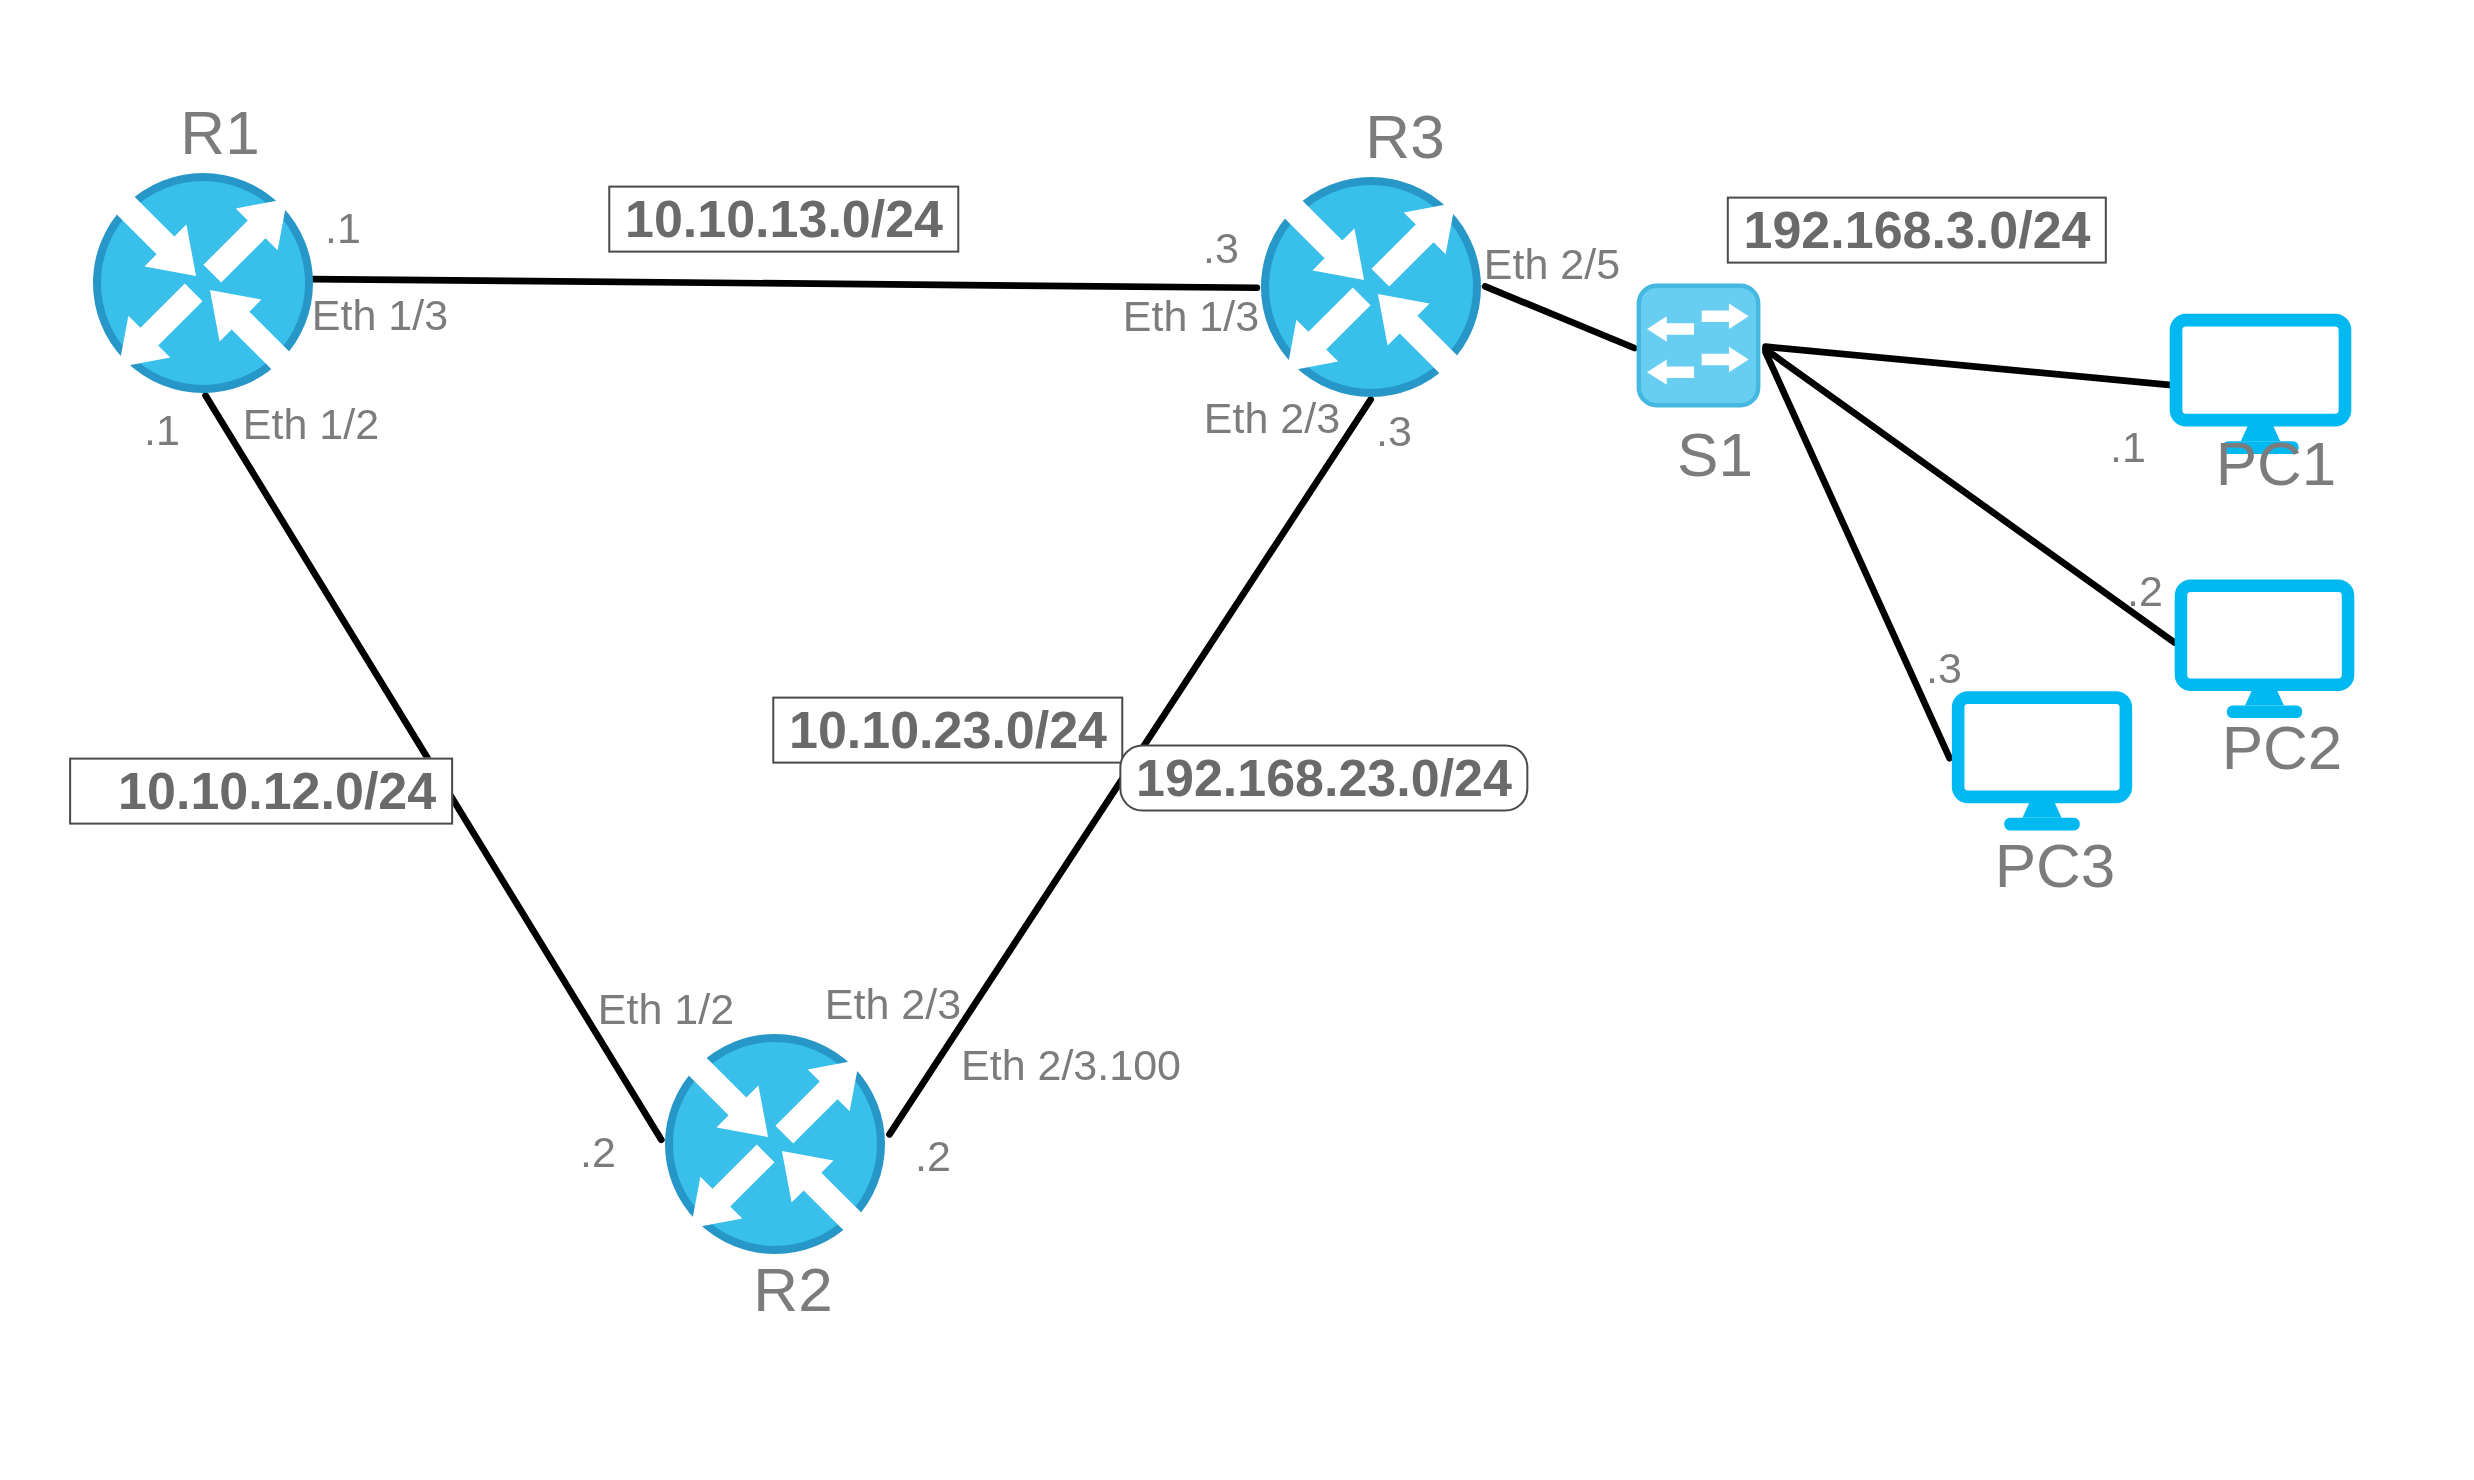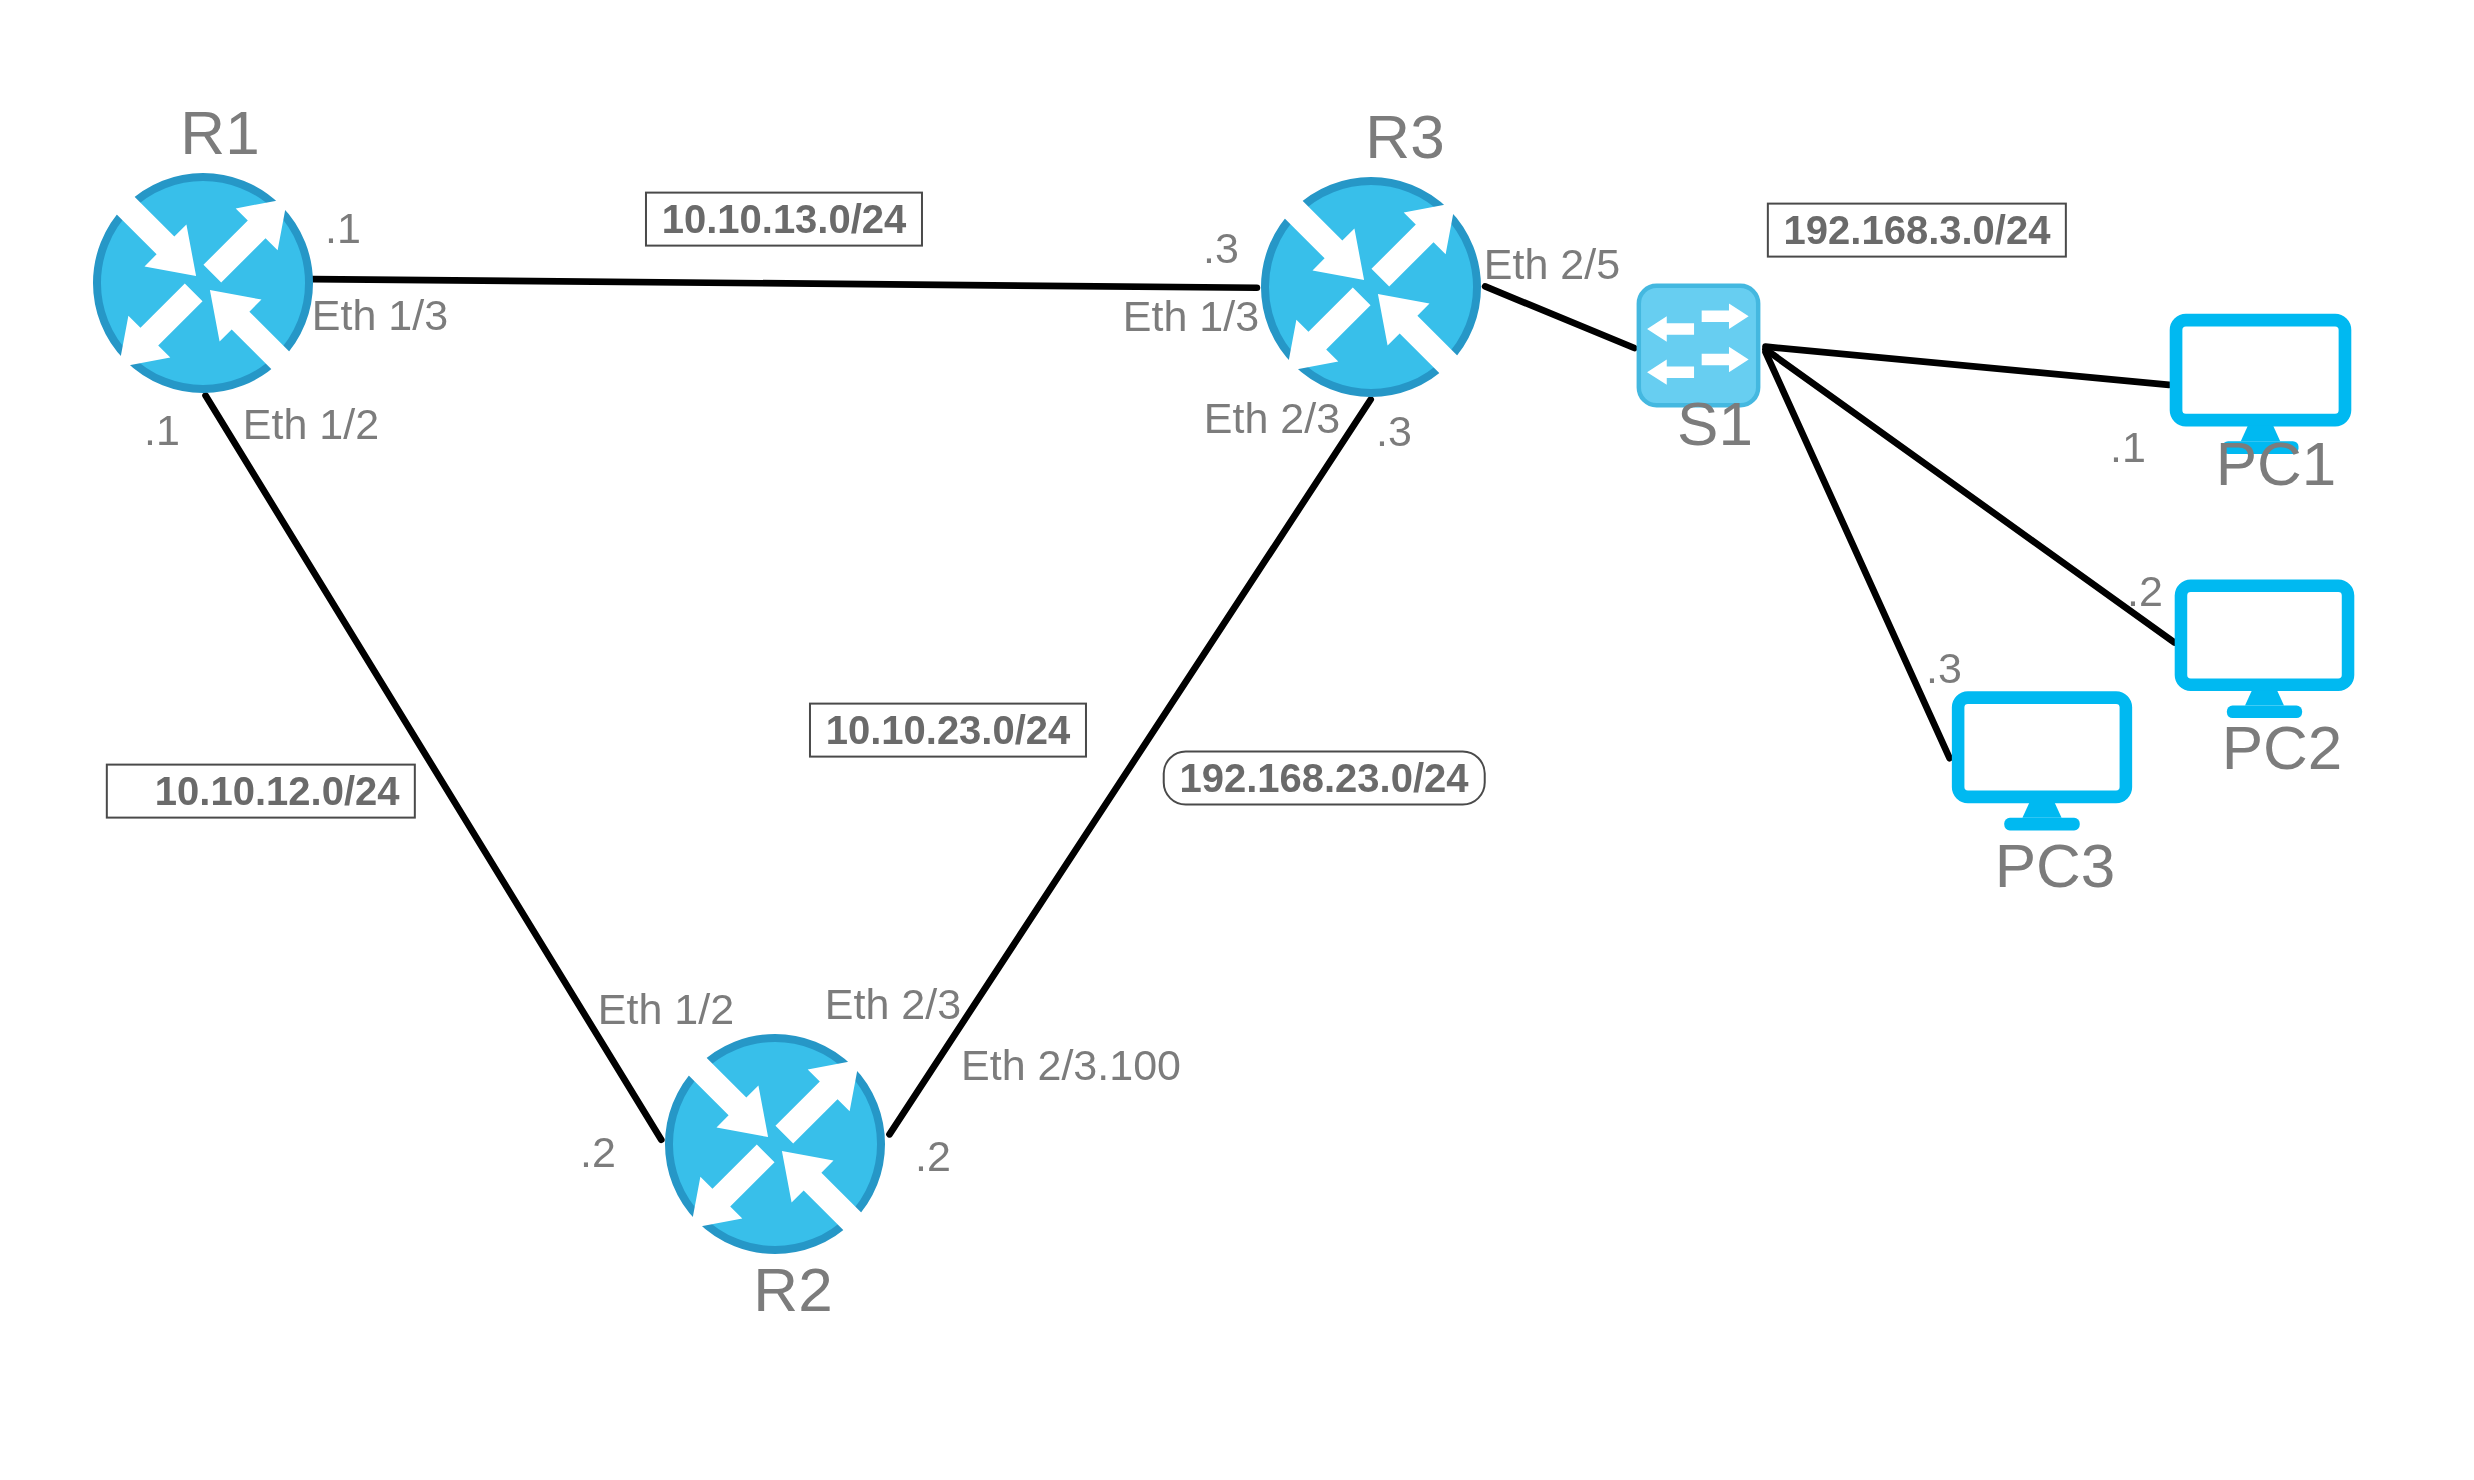--- a/index.html
+++ b/index.html
@@ -3,21 +3,21 @@
 <meta charset="utf-8">
 <style>
   html,body{margin:0;padding:0;background:#ffffff;}
   body{width:2475px;height:1481px;font-family:"Liberation Sans",sans-serif;}
   .canvas{position:relative;width:2475px;height:1481px;background:#ffffff;overflow:hidden;}
   .links{position:absolute;left:0;top:0;}
   .icon{position:absolute;}
   .node-label{position:absolute;transform:translate(-50%,-50%);font-size:62px;color:#7c7c7c;white-space:nowrap;line-height:1;margin-left:19px;}
   .port-label{position:absolute;transform:translate(-50%,-50%);font-size:43px;color:#7c7c7c;white-space:nowrap;line-height:1;}
   .subnet-box{position:absolute;transform:translate(-50%,-50%);background:#ffffff;border:2px solid #4a4a4a;
-              color:#6a6a6a;font-weight:bold;font-size:40px;line-height:1;padding:5.4px 14.7px;white-space:nowrap;}
+              color:#6a6a6a;font-weight:bold;font-size:52px;line-height:1;padding:5.4px 14.7px;white-space:nowrap;}
   .hidden-defs{position:absolute;width:0;height:0;overflow:hidden;}
 </style>
 </head>
 <body>
 
 <div class="canvas">
 
   <svg class="hidden-defs" aria-hidden="true">
     <defs>
       <symbol id="sym-router" viewBox="0 0 200 200">
@@ -76,21 +76,21 @@
   <svg class="icon" style="left:2174px;top:578px;" width="181" height="141" viewBox="0 0 271 210">
       <use href="#sym-pc"></use>
     </svg>
   <svg class="icon" style="left:1951px;top:687px;" width="182" height="147" viewBox="0 0 272 220">
       <use href="#sym-pc"></use>
     </svg>
 
   <div class="node-label" style="left:201px;top:133px;">R1</div>
   <div class="node-label" style="left:774px;top:1290px;">R2</div>
   <div class="node-label" style="left:1386px;top:137px;">R3</div>
-  <div class="node-label" style="left:1696px;top:424px;">S1</div>
+  <div class="node-label" style="left:1696px;top:455px;">S1</div>
   <div class="node-label" style="left:2257px;top:464px;">PC1</div>
   <div class="node-label" style="left:2263px;top:748px;">PC2</div>
   <div class="node-label" style="left:2036px;top:866px;">PC3</div>
 
   <div class="subnet-box" style="left:784px;top:219px;">10.10.13.0/24</div>
   <div class="subnet-box" style="left:1917px;top:230px;">192.168.3.0/24</div>
   <div class="subnet-box" style="left:261px;top:791px;padding-left:47px;">10.10.12.0/24</div>
   <div class="subnet-box" style="left:948px;top:730px;">10.10.23.0/24</div>
   <div class="subnet-box" style="left:1324px;top:778px;border-radius:23px;">192.168.23.0/24</div>
 

